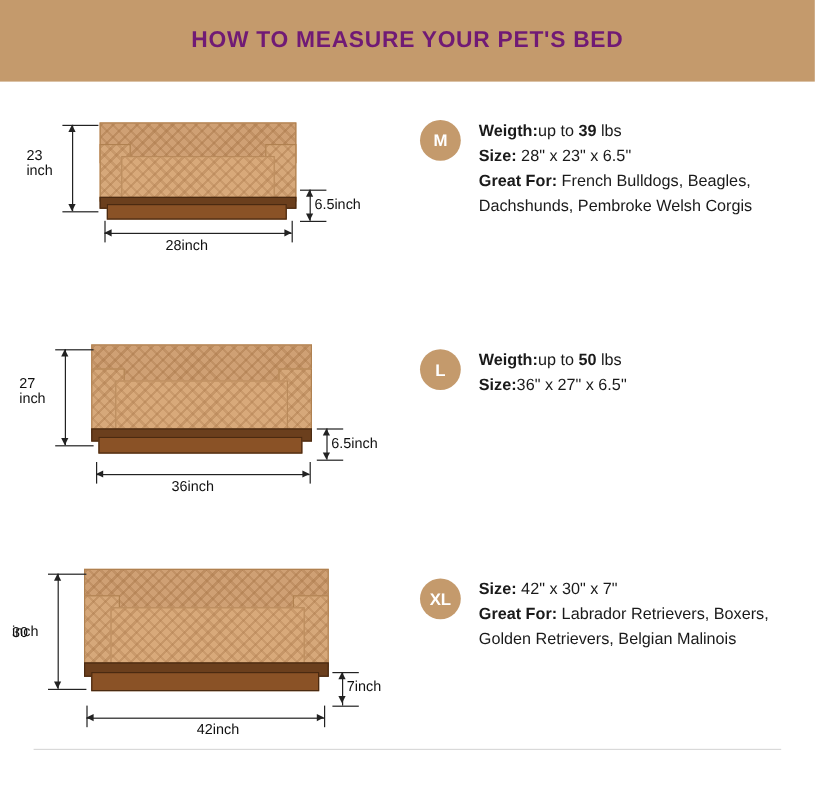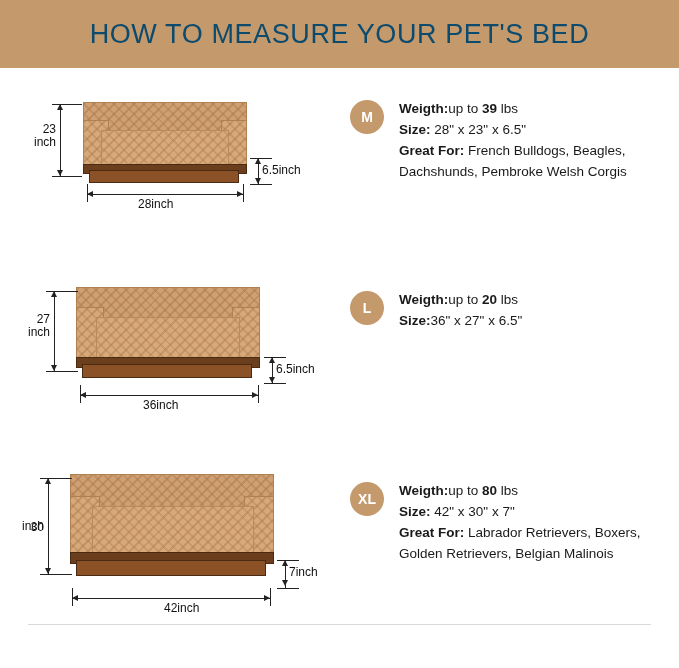--- a/index.html
+++ b/index.html
@@ -25,23 +25,23 @@
     left: 0;
     top: 0;
     width: 679px;
     height: 68px;
     background: #c49a6c;
     display: flex;
     align-items: center;
     justify-content: center;
   }
   .banner-title {
-    color: #0c4a6e;
-    font-size: 27px;
-    font-weight: normal;
+    color: #701a75;
+    font-size: 19px;
+    font-weight: bold;
     letter-spacing: 0.6px;
     white-space: nowrap;
   }
   
   .row {
     position: absolute;
     left: 0;
     width: 679px;
     height: 180px;
   }
@@ -142,21 +142,21 @@
     border-top: 6px solid #222;
   }
   .dimlabel {
     position: absolute;
     font-size: 12px;
     color: #111;
     line-height: 13px;
     white-space: nowrap;
   }
   .dimlabel.stack {
-    text-align: right;
+    text-align: left;
     white-space: normal;
     width: 34px;
   }
   
   .info {
     position: absolute;
     left: 350px;
     top: 26px;
     width: 329px;
   }
@@ -290,21 +290,21 @@
       <div class="arrow up" style="left:269px; top:92px;"></div>
       <div class="arrow down" style="left:269px; top:112px;"></div>
       <div class="tick h" style="left:264px; top:92px; width:22px;"></div>
       <div class="tick h" style="left:264px; top:118px; width:22px;"></div>
       <div class="dimlabel" style="left:276px; top:98px;">6.5inch</div>
     </div>
 
     <div class="info">
       <div class="badge">L</div>
       <div class="info-text">
-        <div class="line"><span class="lab">Weigth:</span><span>up to </span><span class="strong">20</span><span> lbs</span></div>
+        <div class="line"><span class="lab">Weigth:</span><span>up to </span><span class="strong">50</span><span> lbs</span></div>
         <div class="line"><span class="lab">Size:</span><span>36" x 27" x 6.5"</span></div>
       </div>
     </div>
   </div>
 
   <div class="row row-xl">
     <div class="diagram">
       <div class="bed" style="left:62px; top:18px; width:220px; height:115px;">
         <div class="backrest" style="left:8px; top:0px; width:204px; height:40px;"></div>
         <div class="armleft" style="left:8px; top:22px; width:30px; height:60px;"></div>
@@ -333,21 +333,20 @@
       <div class="arrow up" style="left:282px; top:104px;"></div>
       <div class="arrow down" style="left:282px; top:124px;"></div>
       <div class="tick h" style="left:277px; top:104px; width:22px;"></div>
       <div class="tick h" style="left:277px; top:132px; width:22px;"></div>
       <div class="dimlabel" style="left:289px; top:110px;">7inch</div>
     </div>
 
     <div class="info">
       <div class="badge">XL</div>
       <div class="info-text">
-        <div class="line"><span class="lab">Weigth:</span><span>up to </span><span class="strong">80</span><span> lbs</span></div>
         <div class="line"><span class="lab">Size:</span><span> 42" x 30" x 7"</span></div>
         <div class="line"><span class="lab">Great For:</span><span> Labrador Retrievers, Boxers, Golden Retrievers, Belgian Malinois</span></div>
       </div>
     </div>
   </div>
 
   <div class="divider"></div>
 
 </div>
 

